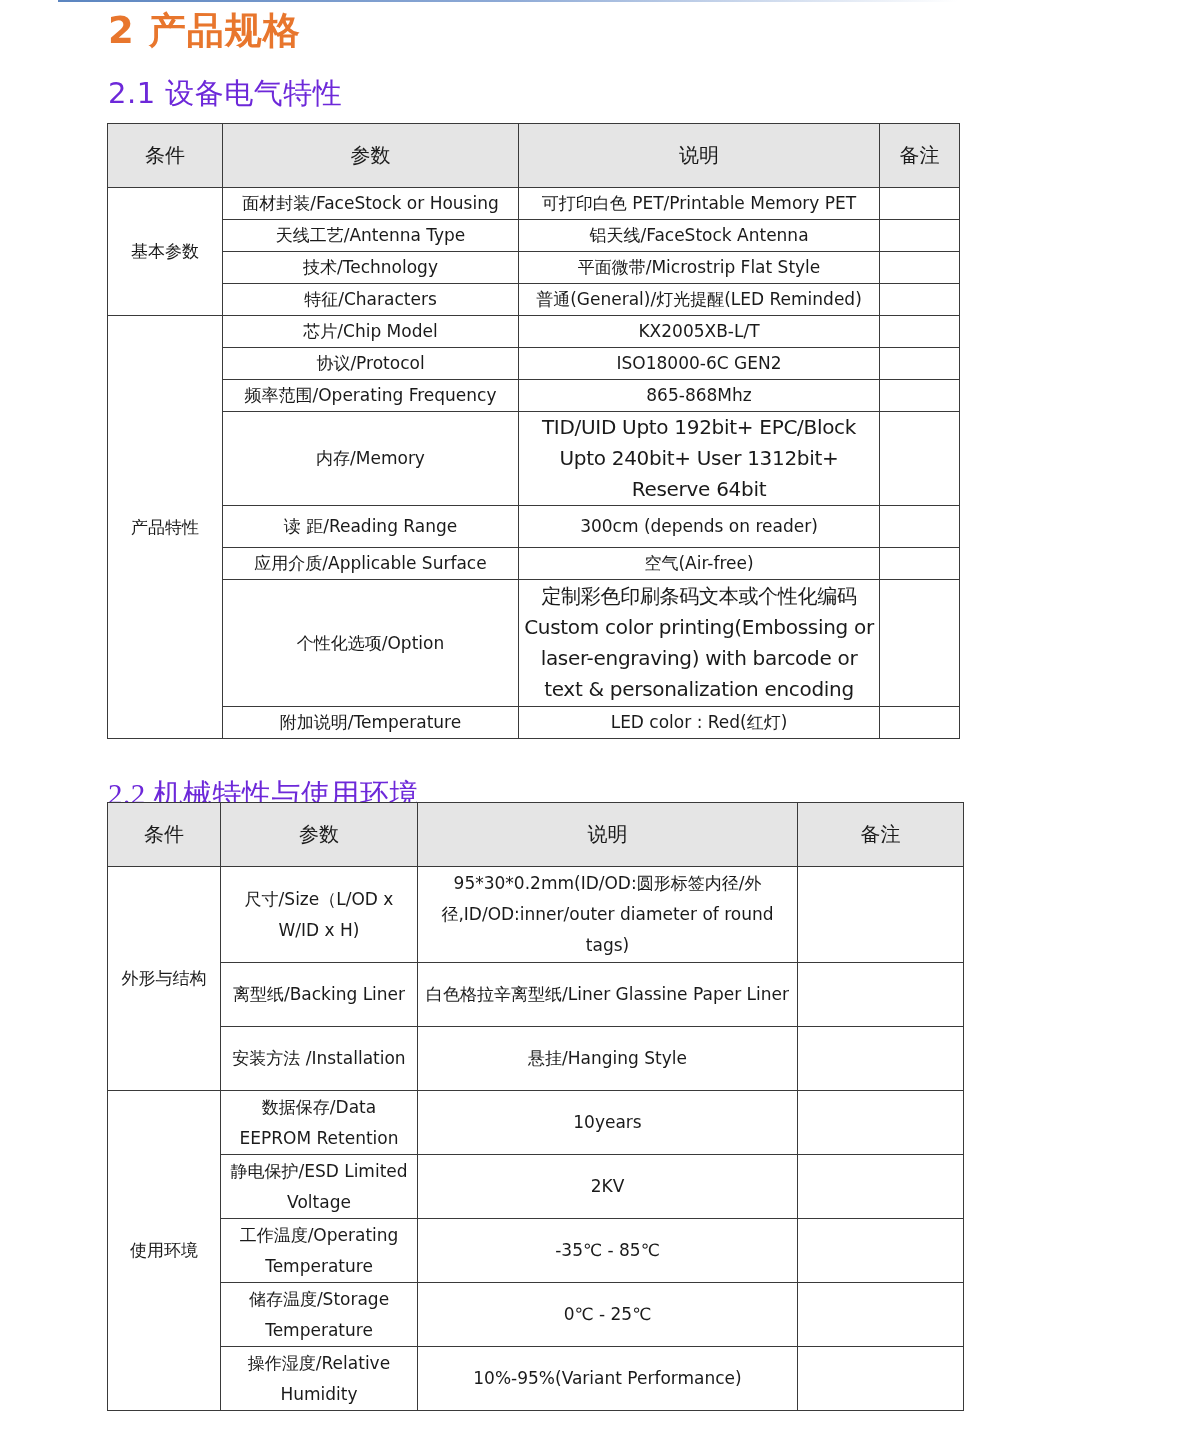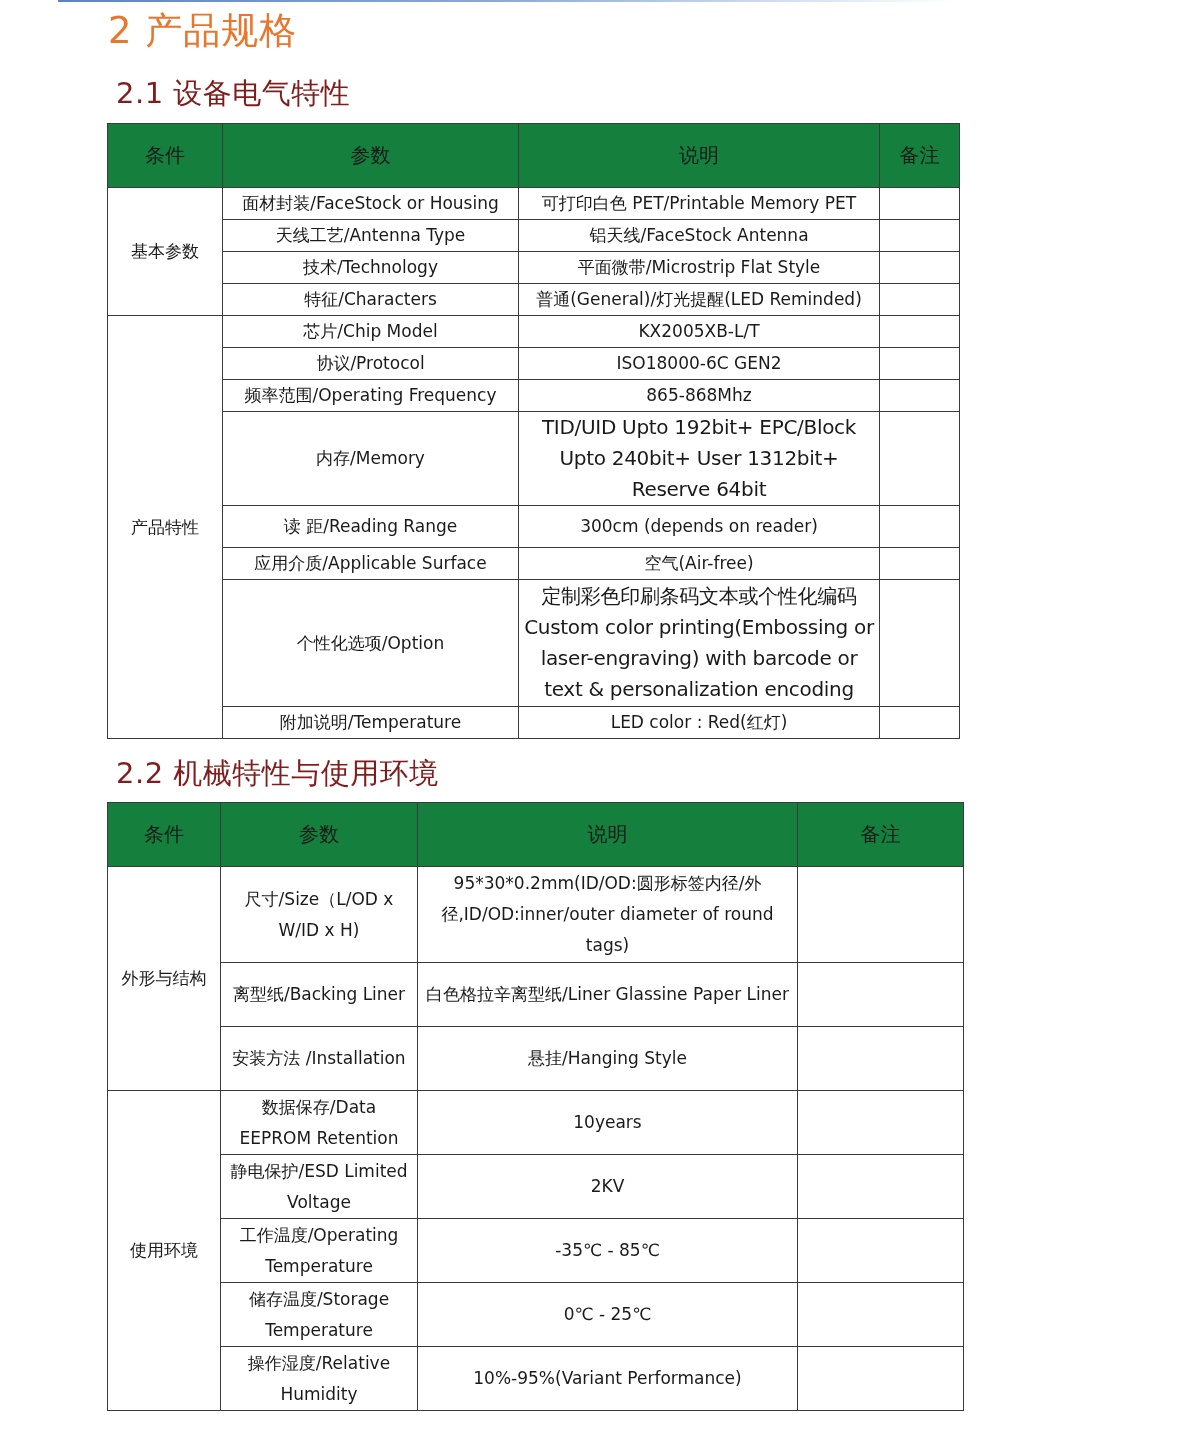--- a/index.html
+++ b/index.html
@@ -1,24 +1,24 @@
 <!DOCTYPE html>
 <html><head>
 <meta charset="utf-8">
 <style>
   * { box-sizing: border-box; margin: 0; padding: 0; }
   body { width: 1200px; height: 1451px; background: #ffffff; position: relative; font-family: "DejaVu Sans", "Liberation Sans", sans-serif; color: #1a1a1a; overflow: hidden; }
   .top-rule { position: absolute; left: 58px; top: 0; width: 900px; height: 2px; background: linear-gradient(to right, #5b85c0 0%, #8eaad6 50%, #ffffff 100%); }
-  .h1 { position: absolute; left: 108px; top: 6px; font-size: 37px; color: #e8762d; font-weight: normal; letter-spacing: 1px; }
-  .h2 { position: absolute; left: 108px; font-size: 29px; color: #7f1d1d; font-weight: normal; letter-spacing: 0.5px; margin-left: 8px; }
+  .h1 { position: absolute; left: 108px; top: 6px; font-size: 37px; color: #e8762d; font-weight: bold; letter-spacing: 1px; }
+  .h2 { position: absolute; left: 108px; font-size: 29px; color: #6d28d9; font-weight: normal; letter-spacing: 0.5px; }
   .h2.s1 { top: 74px; }
-  .h2.s2 { top: 754px; }
+  .h2.s2 { top: 775px; font-family: Liberation Serif, serif; }
   table { position: absolute; border-collapse: collapse; table-layout: fixed; }
   td, th { border: 1.5px solid #3a3a3a; text-align: center; vertical-align: middle; font-size: 17px; line-height: 31px; font-weight: normal; padding: 0 4px; }
-  th { background: #15803d; font-size: 20px; height: 64px; }
+  th { background: #e5e5e5; font-size: 20px; height: 64px; }
   .t1 { left: 107px; top: 123px; width: 852px; }
   .t2 { left: 107px; top: 802px; width: 856px; }
   .t1 td { height: 22px; }
   .narrow { font-size: 20px; letter-spacing: -0.3px; }
 </style>
 </head>
 <body>
 
 <div class="top-rule"></div>
 <h1 class="h1">2 产品规格</h1>

